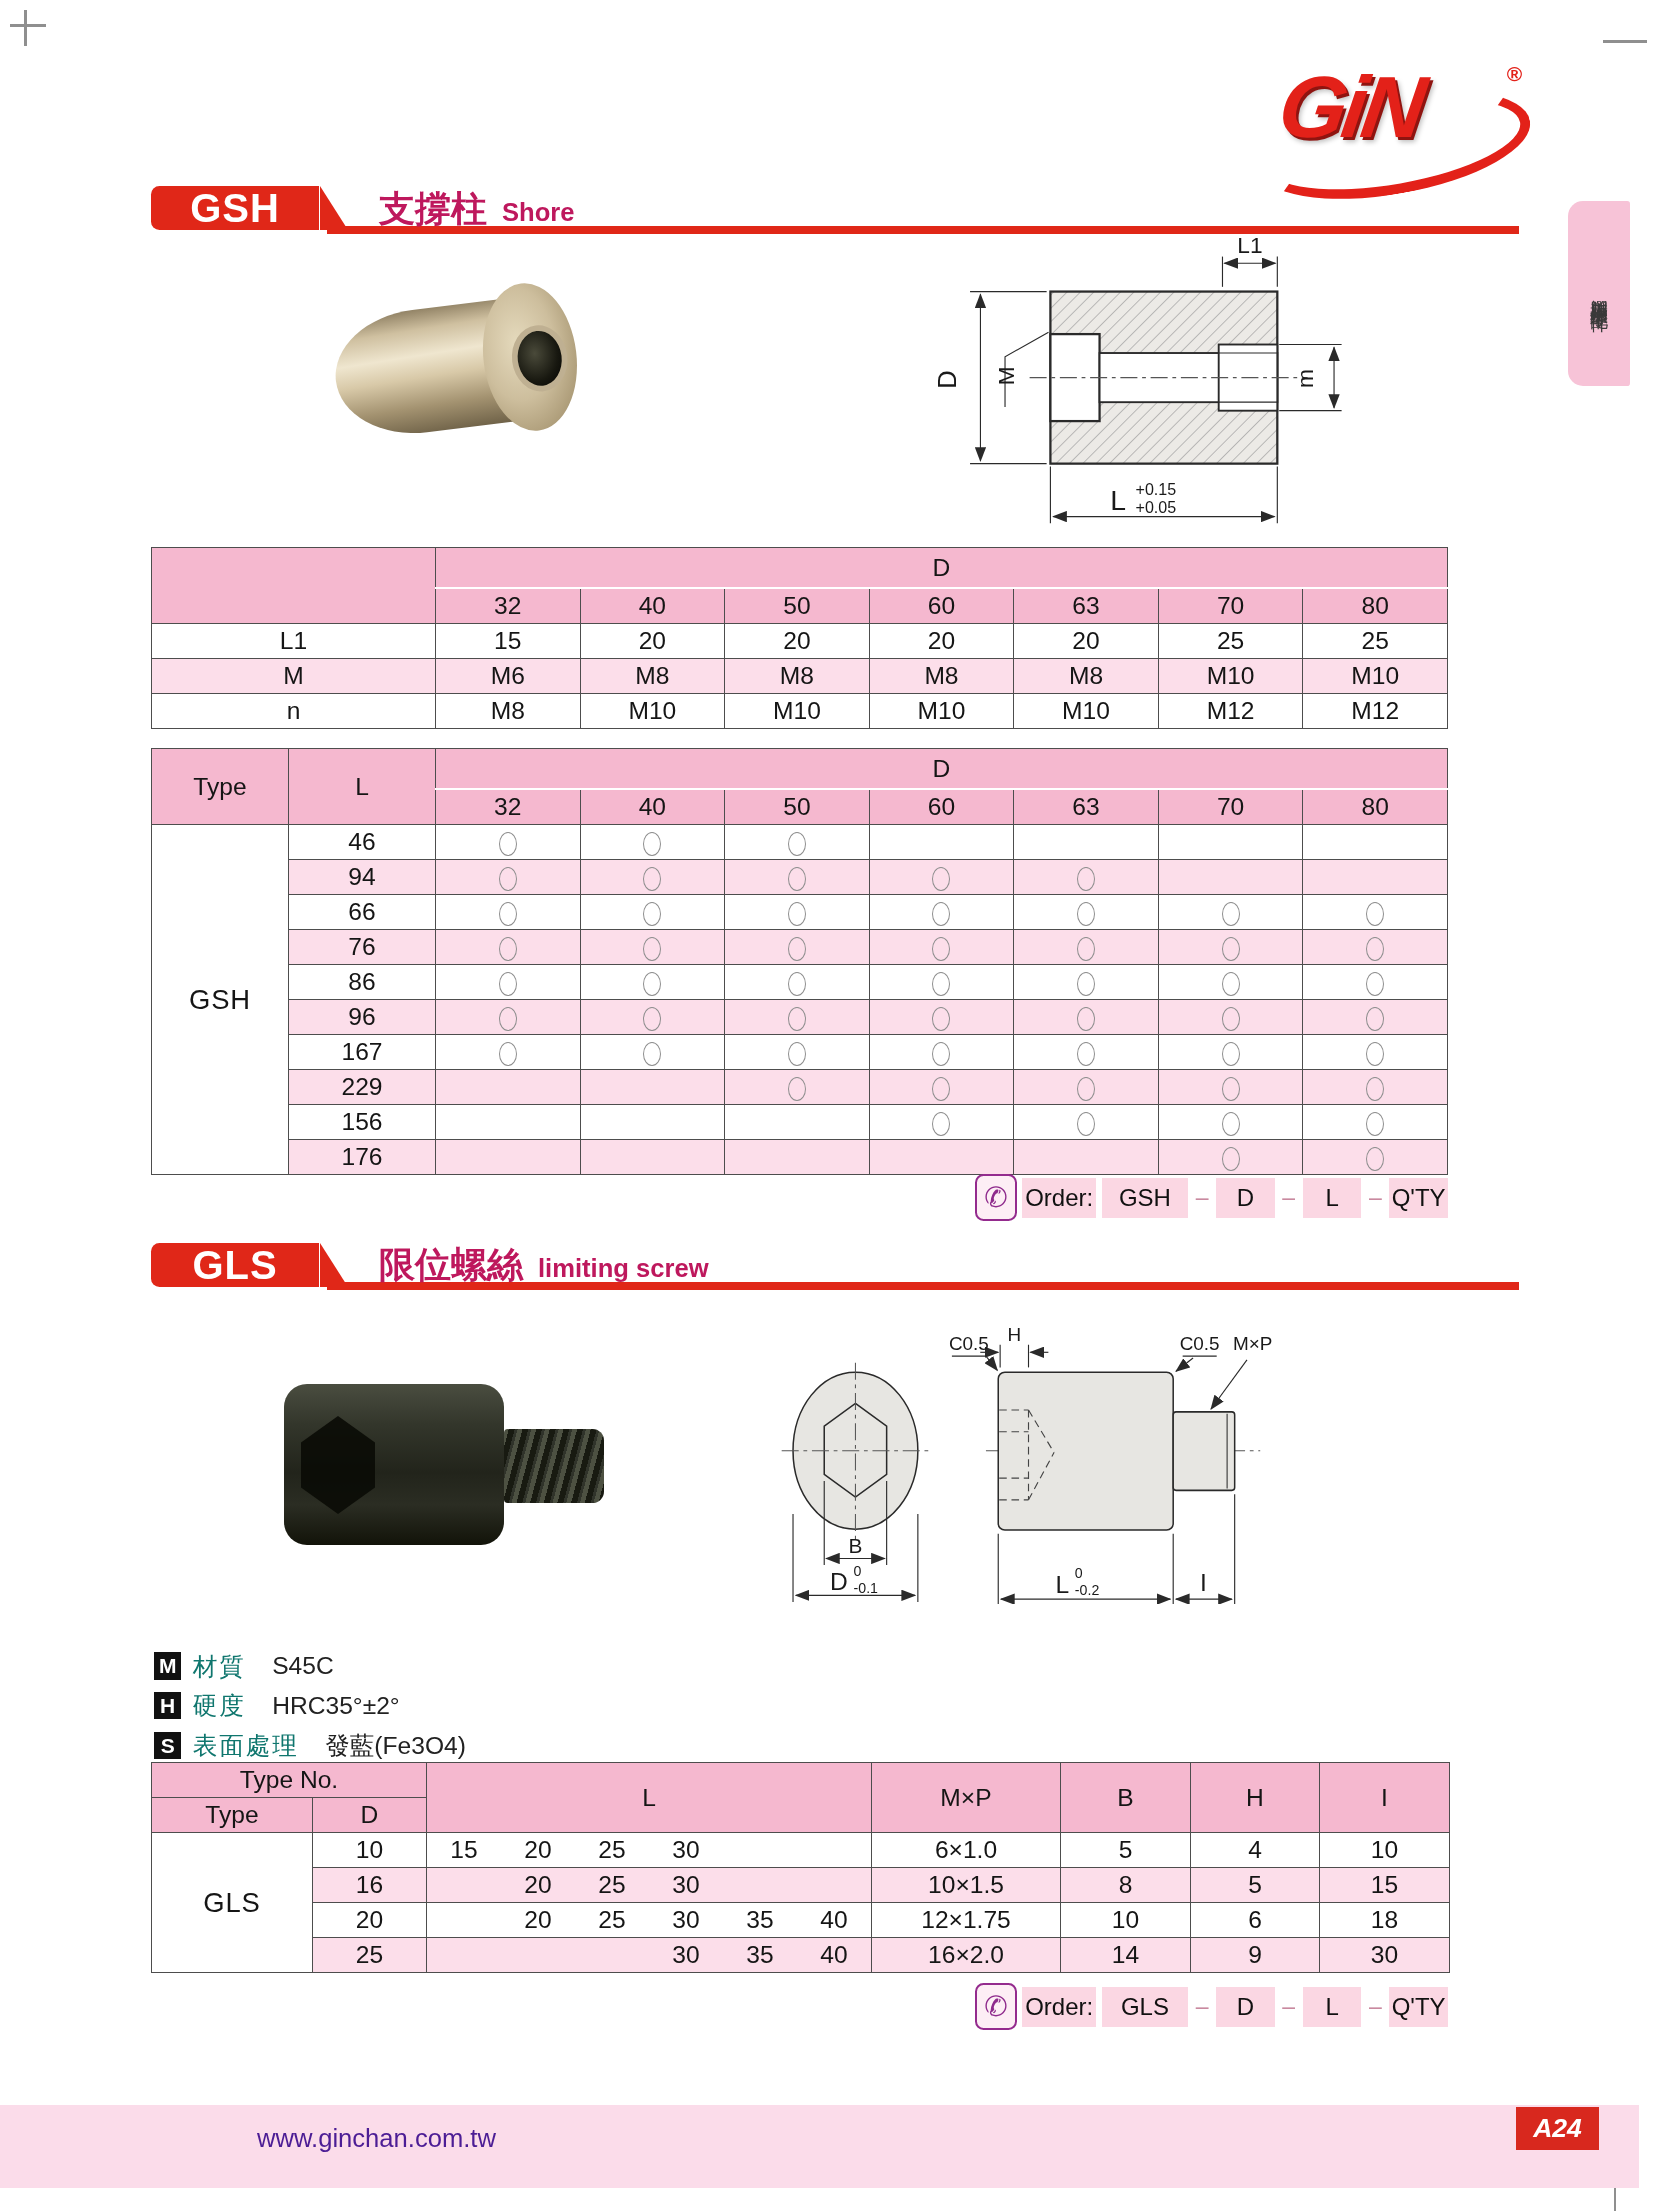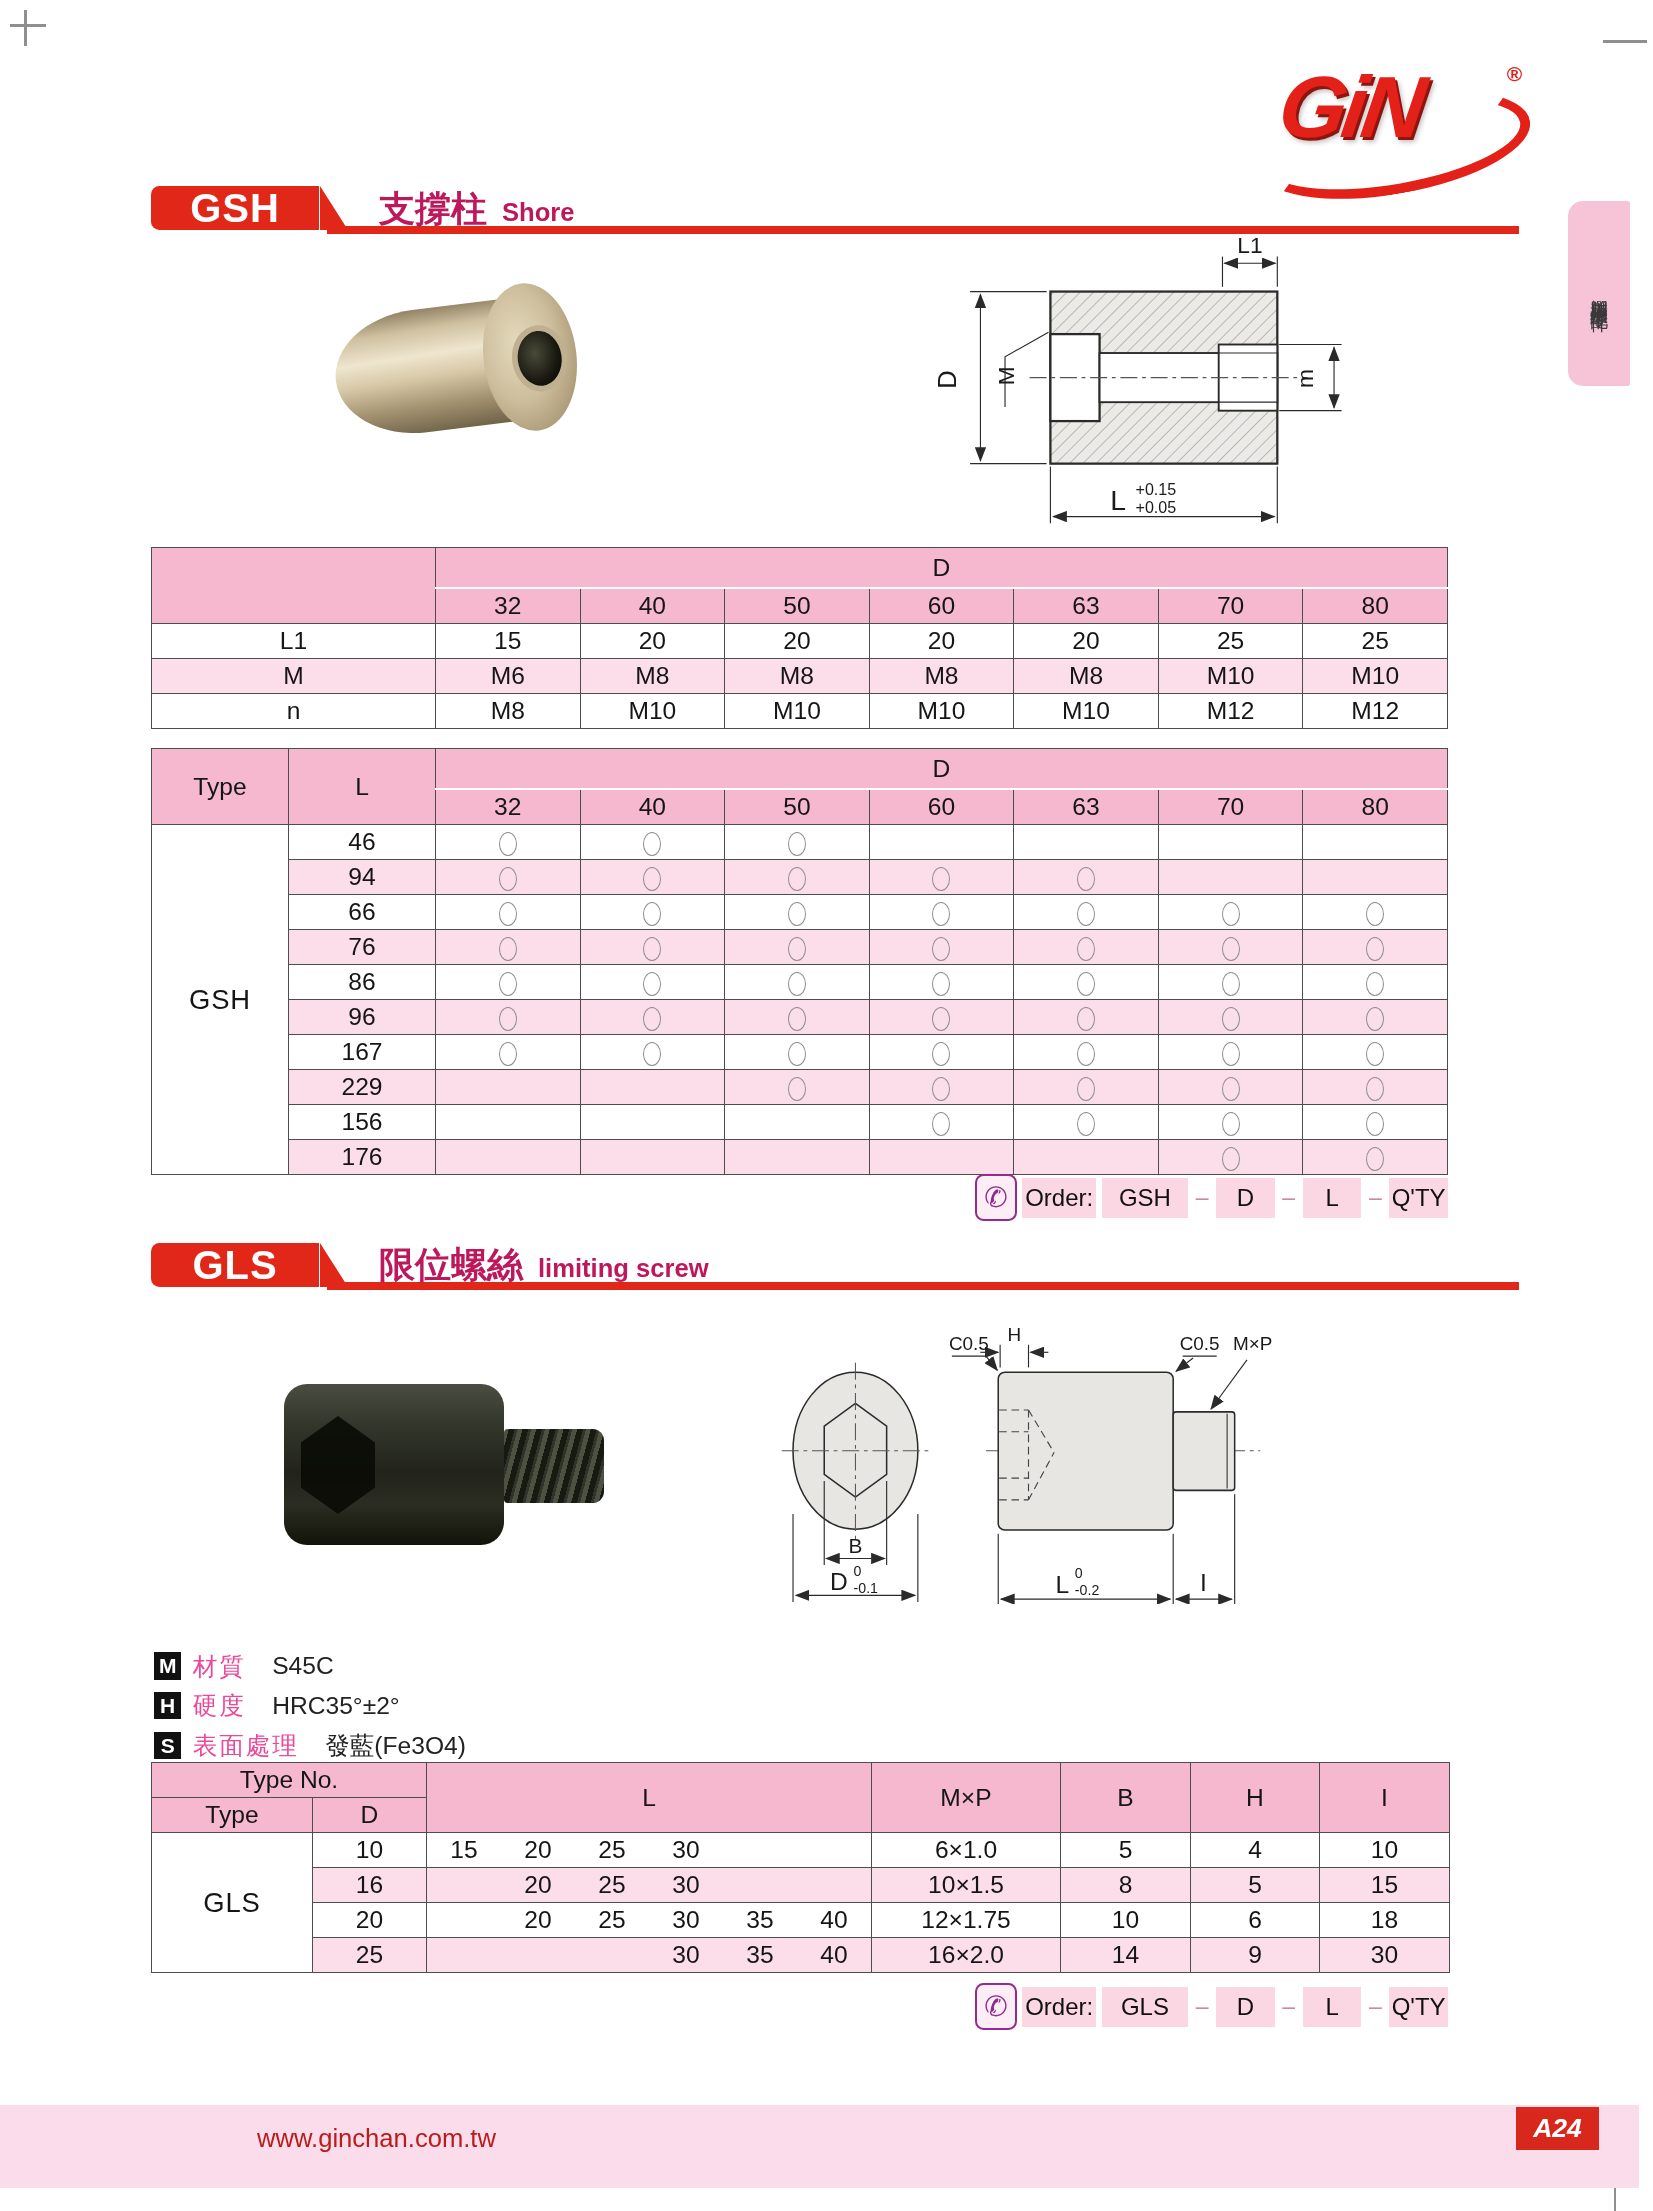--- a/index.html
+++ b/index.html
@@ -77,27 +77,27 @@
   .obox.olabel{width:74px;}
   .obox.ocode{width:87px;}
   .obox.osm{width:59px;}
   .dash{color:#c9899f;font-size:23px;padding:0 1.9px;}
 
   
   .notes{position:absolute;left:154px;top:1648px;width:662px;}
   .note-line{display:flex;align-items:center;gap:11.4px;height:36px;margin-bottom:3.8px;}
   .note-key{width:27.4px;height:27.4px;background:#111;color:#fff;font-size:21px;font-weight:bold;
     display:flex;align-items:center;justify-content:center;}
-  .note-label{font-size:24.6px;color:#ec4899;letter-spacing:1.9px;text-align:center;}
+  .note-label{font-size:24.6px;color:#0f766e;letter-spacing:1.9px;text-align:center;}
   .note-value{font-size:24.6px;color:#222;margin-left:15px;}
 
   
   .footer{position:absolute;left:0;top:2105px;width:1639px;height:83px;background:#fbdcea;
     display:flex;align-items:flex-start;}
-  .site{margin:19px 0 0 257px;font-size:25.6px;color:#b91c1c;}
+  .site{margin:19px 0 0 257px;font-size:25.6px;color:#4c1d95;}
   .tels{margin:19px 166px 0 auto;display:flex;gap:42px;font-size:25.6px;color:#222;}
   .pagecode{position:absolute;left:1516px;top:2107px;width:83px;height:43px;background:#d8281e;color:#fff;
     font-size:26.5px;font-weight:bold;font-style:italic;display:flex;align-items:center;justify-content:center;}
 </style>
 </head>
 <body>
 
 <div class="page">
 
   <div class="mark" style="left:9.5px;top:24px;width:36px;height:2.8px"></div>

